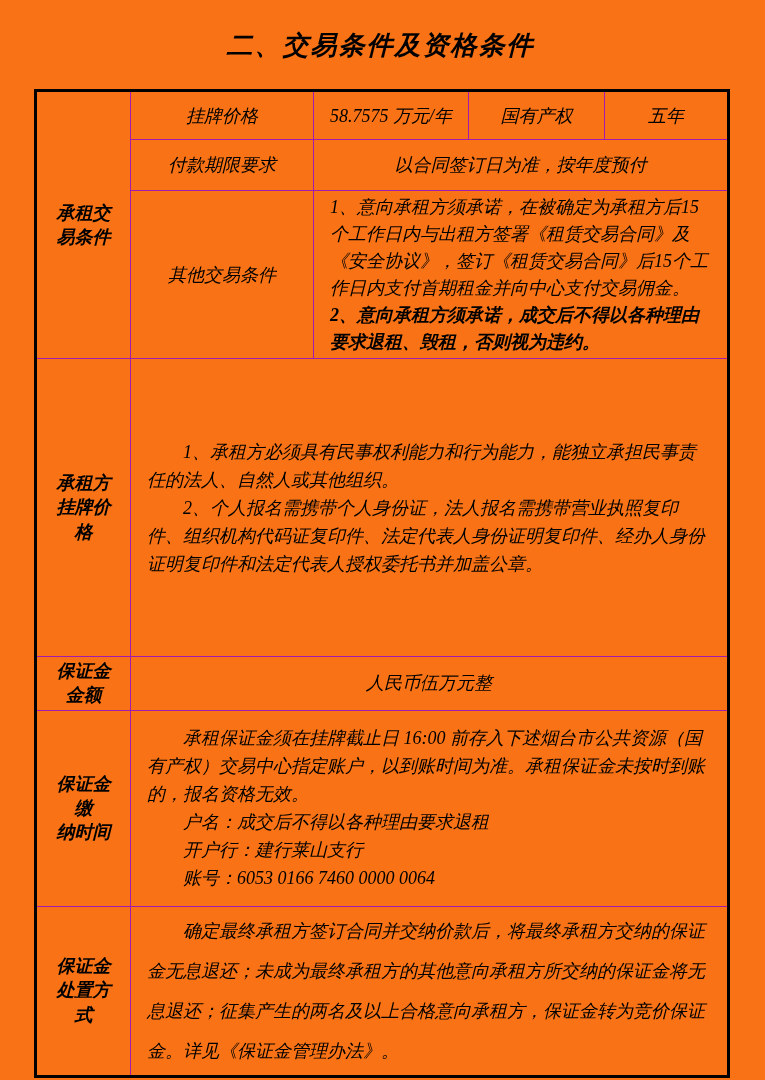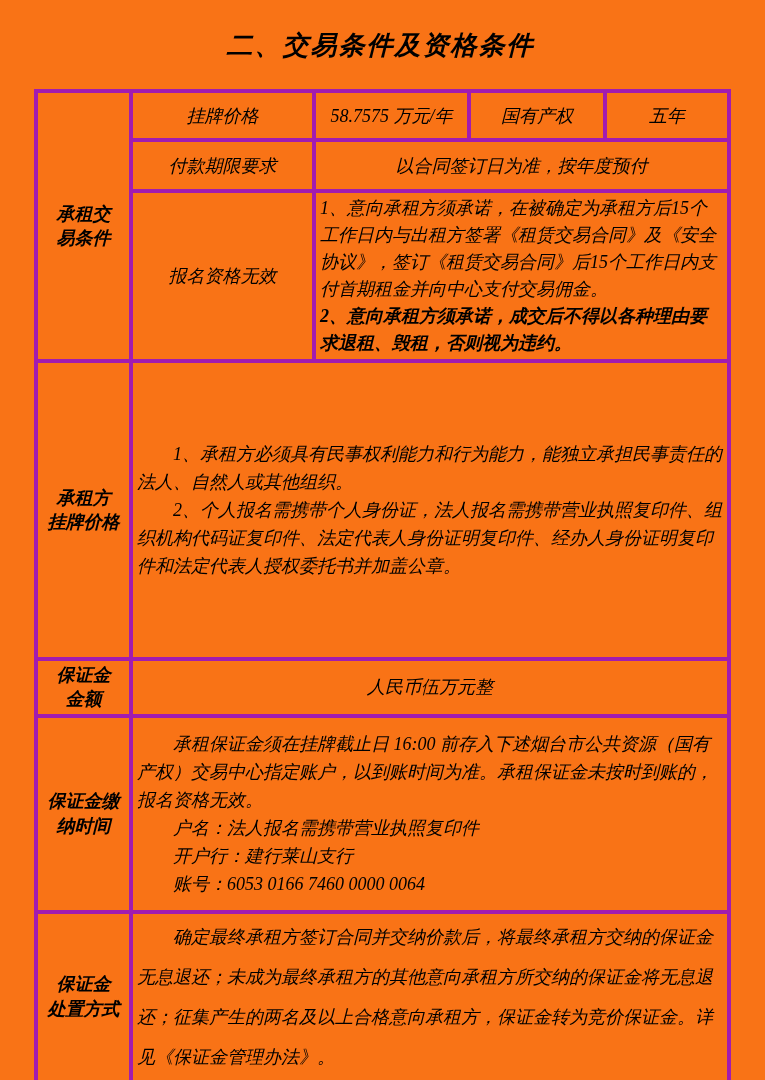--- a/index.html
+++ b/index.html
@@ -27,24 +27,24 @@
   table.cond {
     position: absolute;
     top: 89px; left: 34px;
     width: 693px;
     border-collapse: collapse;
     table-layout: fixed;
     font-size: 18px;
     border: 3px solid #000;
   }
   .cond td {
-    border: 4px solid #a21caf;
+    border: 1px solid #a21caf;
     vertical-align: middle;
     text-align: center;
-    padding: 2px 4px;
+    padding: 2px 16px;
     overflow: hidden;
   }
   .label-cell {
     font-weight: bold;
     white-space: pre-line;
     line-height: 1.35;
   }
   .text-cell {
     text-align: left;
   }
@@ -81,21 +81,21 @@
       <td>国有产权</td>
       <td>五年</td>
     </tr>
 
     <tr style="height:51px">
       <td>付款期限要求</td>
       <td colspan="3">以合同签订日为准，按年度预付</td>
     </tr>
 
     <tr style="height:168px">
-      <td>报名资格无效</td>
+      <td>其他交易条件</td>
       <td colspan="3" class="text-cell other-cond-cell">
         <p>1、意向承租方须承诺，在被确定为承租方后15个工作日内与出租方签署《租赁交易合同》及《安全协议》，签订《租赁交易合同》后15个工作日内支付首期租金并向中心支付交易佣金。</p>
         <p class="bold">2、意向承租方须承诺，成交后不得以各种理由要求退租、毁租，否则视为违约。</p>
       </td>
     </tr>
 
     <tr style="height:298px">
       <td class="label-cell">承租方
 挂牌价格</td>
       <td colspan="4" class="text-cell qual-cell">
@@ -108,21 +108,21 @@
       <td class="label-cell">保证金
 金额</td>
       <td colspan="4">人民币伍万元整</td>
     </tr>
 
     <tr style="height:196px">
       <td class="label-cell">保证金缴
 纳时间</td>
       <td colspan="4" class="text-cell pay-cell">
         <p class="indent">承租保证金须在挂牌截止日 16:00 前存入下述烟台市公共资源（国有产权）交易中心指定账户，以到账时间为准。承租保证金未按时到账的，报名资格无效。</p>
-        <p class="indent">户名：法人报名需携带营业执照复印件</p>
+        <p class="indent">户名：成交后不得以各种理由要求退租</p>
         <p class="indent">开户行：建行莱山支行</p>
         <p class="indent">账号：6053 0166 7460 0000 0064</p>
       </td>
     </tr>
 
     <tr style="height:170px">
       <td class="label-cell">保证金
 处置方式</td>
       <td colspan="4" class="text-cell disposal-cell">
         <p class="indent">确定最终承租方签订合同并交纳价款后，将最终承租方交纳的保证金无息退还；未成为最终承租方的其他意向承租方所交纳的保证金将无息退还；征集产生的两名及以上合格意向承租方，保证金转为竞价保证金。详见《保证金管理办法》。</p>

